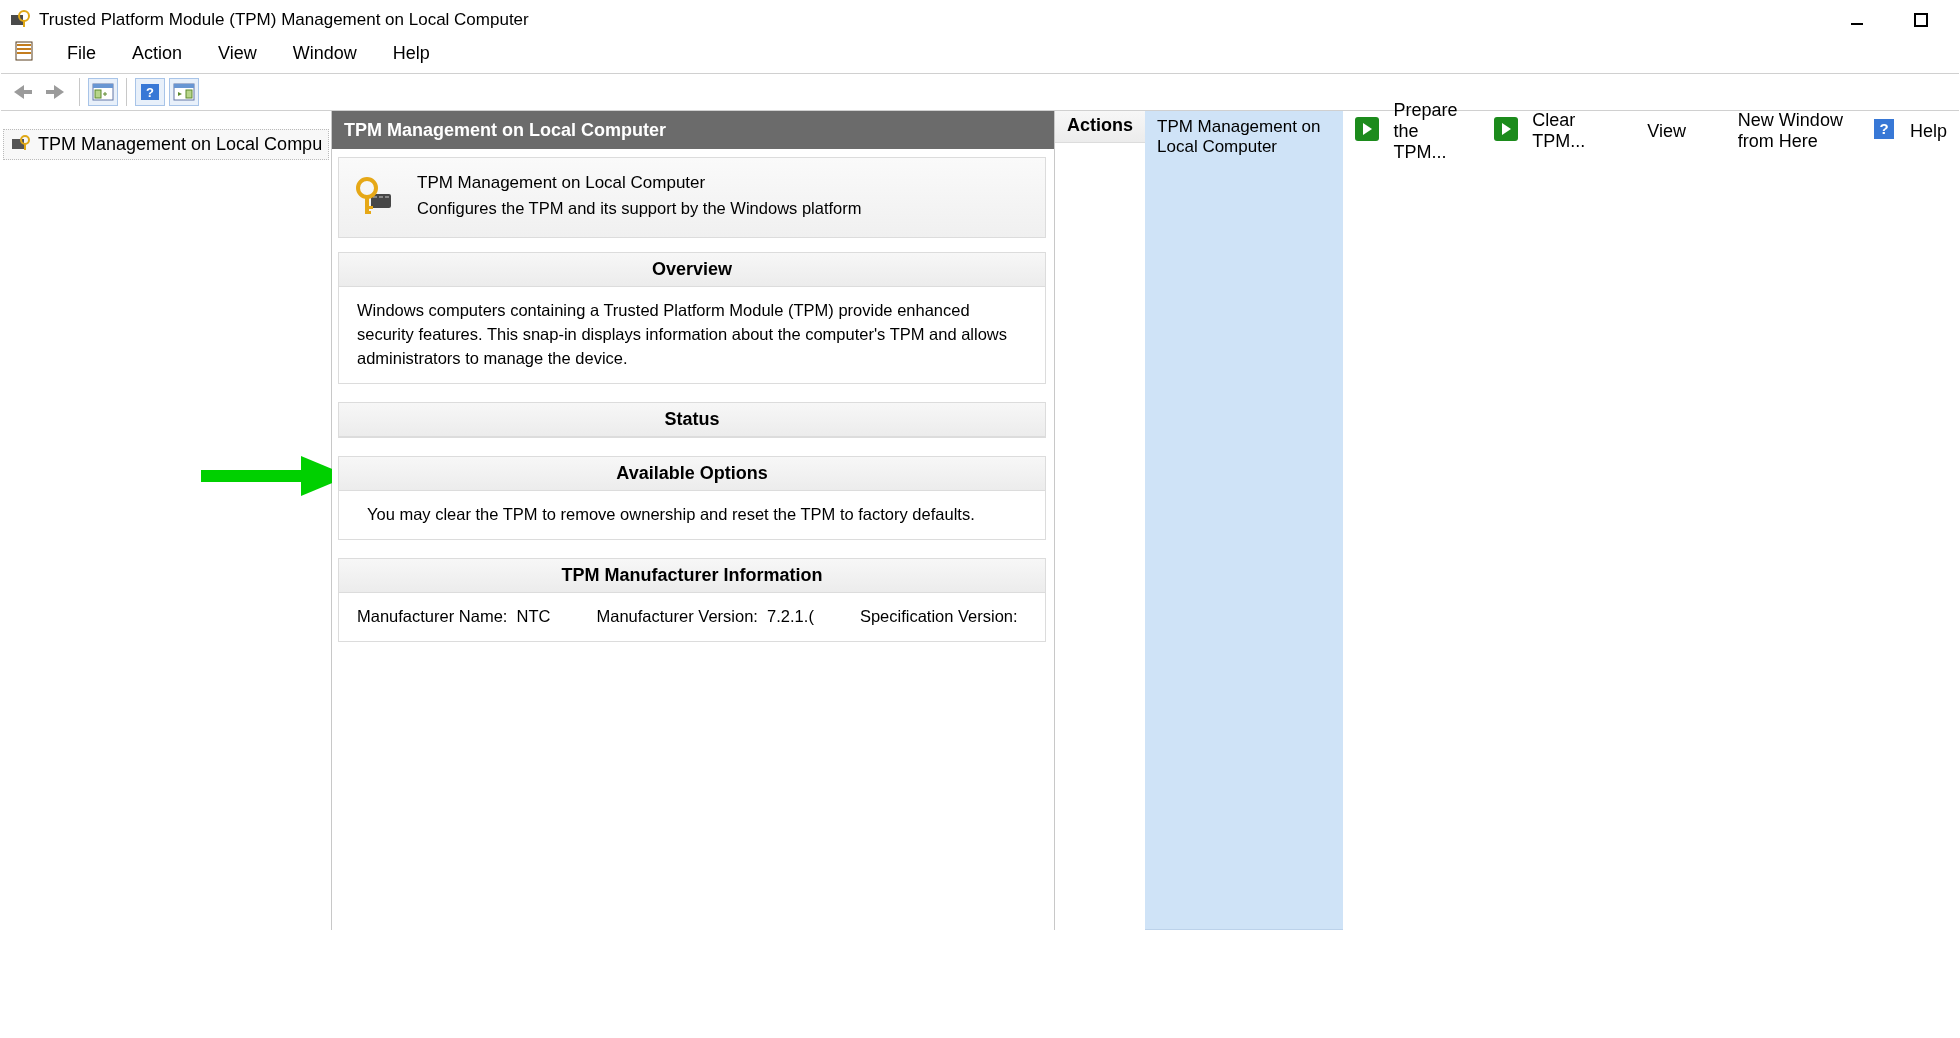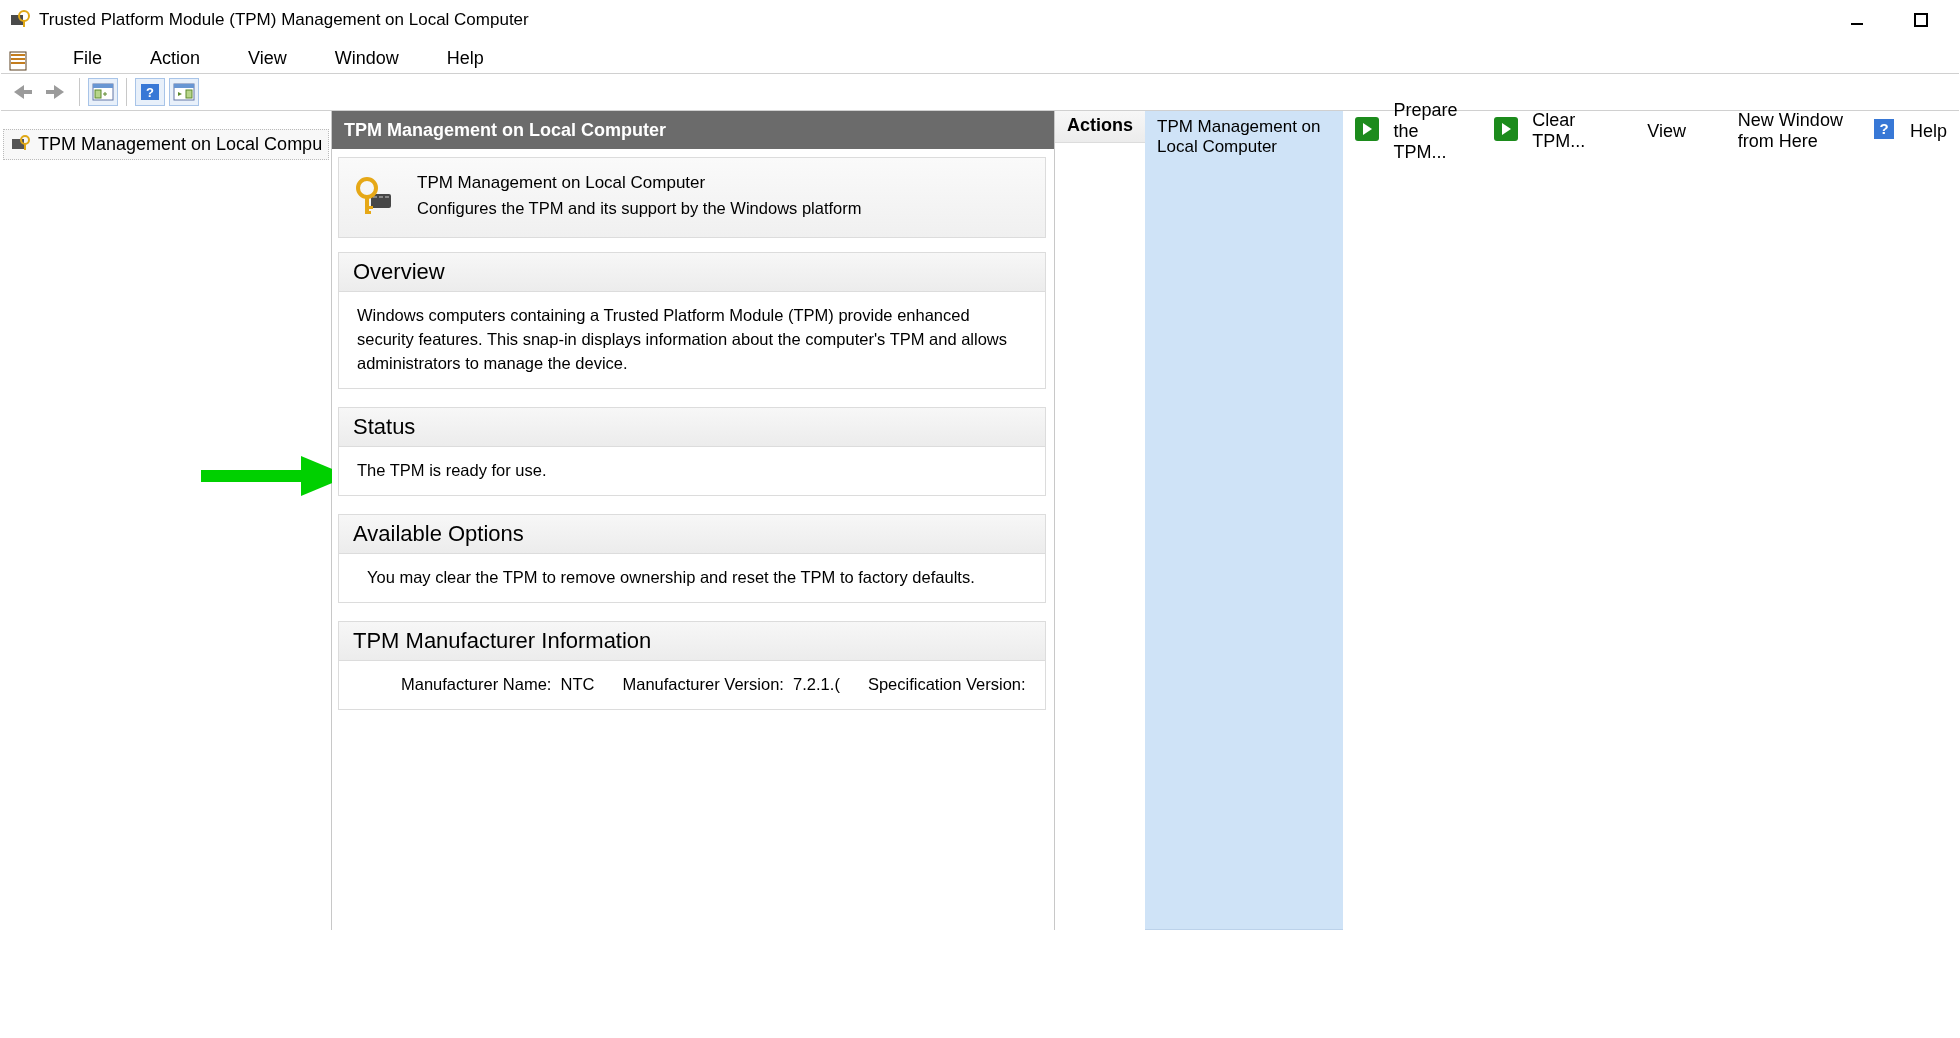--- a/index.html
+++ b/index.html
@@ -4,44 +4,44 @@
 <style>
   * { box-sizing: border-box; }
   html, body { margin:0; padding:0; font-family: "Segoe UI", Arial, sans-serif; font-size:15px; color:#000; background:#fff; }
   .window { width:1960px; height:931px; position:relative; display:flex; flex-direction:column; border:1px solid #fff; }
   
   .titlebar { height:38px; display:flex; align-items:center; padding:0 8px; }
   .titlebar .title { margin-left:8px; font-size:17px; }
   .titlebar .win-controls { margin-left:auto; display:flex; gap:36px; padding-right:16px; }
   .win-btn { width:28px; height:28px; display:flex; align-items:center; justify-content:center; }
   
-  .menubar { height:34px; display:flex; align-items:flex-end; padding:0 6px; gap:16px; }
+  .menubar { height:34px; display:flex; align-items:flex-start; padding:0 12px; gap:4px; }
   .menubar .mm-icon { width:24px; height:24px; margin-right:10px; }
   .menubar .menu-item { padding:4px 16px; font-size:18px; cursor:default; }
   
   .toolbar { height:38px; display:flex; align-items:center; border-top:1px solid #d0d0d0; border-bottom:1px solid #d0d0d0; padding:2px 6px; gap:4px; background:#fff;}
   .toolbar .sep { width:1px; height:28px; background:#c8c8c8; margin:0 4px;}
   .tbtn { width:30px; height:28px; display:flex; align-items:center; justify-content:center; }
   .tbtn svg { display:block; }
   
   .client { flex:1; display:flex; min-height:0; }
   .tree-pane { width:331px; border-right:1px solid #c8c8c8; background:#fff; padding:4px 0 0 0; }
   .tree-row { display:flex; align-items:center; gap:6px; padding:3px 6px; margin:14px 2px; border:1px solid transparent; }
   .tree-row.selected { background:#f8f8f8; border:1px dotted #bbb; }
   .tree-row .node-label { font-size:18px; white-space:nowrap; overflow:hidden; }
   .center-pane { flex:0 0 723px; width:723px; border-right:1px solid #c8c8c8; display:flex; flex-direction:column; background:#fff; overflow:hidden; position:relative;}
   .center-header { height:38px; background:#6b6b6b; color:#fff; font-weight:600; font-size:18px; display:flex; align-items:center; padding:0 12px; }
   .center-inner { padding:8px 8px 0 0; flex:1; overflow:hidden; }
   .intro-box { border:1px solid #dcdcdc; background:linear-gradient(#fafafa,#f0f0f0); display:flex; gap:18px; padding:14px 18px 14px 12px; margin:0 0 14px 6px;}
   .intro-text { font-size:16.5px; line-height:1.35; }
   .intro-title { font-size:17px; margin-bottom:2px; }
   .section { border:1px solid #dcdcdc; margin:0 0 18px 6px; }
-  .section-head { background:linear-gradient(#f7f7f7,#ececec); border-bottom:1px solid #dcdcdc; padding:6px 14px; font-weight:400; font-size:22px;}
+  .section-head { background:linear-gradient(#f7f7f7,#ececec); border-bottom:1px solid #dcdcdc; padding:6px 14px; font-weight:700; font-size:18px;text-align:center;}
   .section-body { padding:12px 18px; font-size:16.5px; line-height:1.45; }
-  .tmi-row { display:flex; gap:28px; white-space:nowrap; overflow:hidden;margin-left:44px;}
+  .tmi-row { display:flex; gap:46px; white-space:nowrap; overflow:hidden;}
   .actions-pane { flex:1; background:#fff; display:flex; flex-direction:row; }
   .actions-header { height:32px; border-bottom:1px solid #dcdcdc; background:linear-gradient(#f7f7f7,#ececec); font-weight:600; font-size:18px; padding:4px 12px;}
   .actions-sub { background:#cfe3f7; padding:6px 12px; font-size:17px; border-bottom:1px solid #bcd2ea;}
   .action-row { display:flex; align-items:center; gap:14px; height:40px; padding:0 12px; font-size:18px; cursor:default;}
   .action-row .spacer-icon { width:24px; height:24px; }
   .arrow-annot { position:absolute; left:200px; top:455px; pointer-events:none;}
 </style>
 </head>
 <body>
 
@@ -168,21 +168,20 @@
           </div>
         </div>
 
         <div class="section">
           <div class="section-head">Overview</div>
           <div class="section-body">Windows computers containing a Trusted Platform Module (TPM) provide enhanced security features. This snap-in displays information about the computer's TPM and allows administrators to manage the device.</div>
         </div>
 
         <div class="section">
           <div class="section-head">Status</div>
-          <div class="section-body">The TPM is ready for use.</div>
         </div>
 
         <div class="section">
           <div class="section-head">Available Options</div>
           <div class="section-body" style="padding-left:28px;">You may clear the TPM to remove ownership and reset the TPM to factory defaults.</div>
         </div>
 
         <div class="section">
           <div class="section-head">TPM Manufacturer Information</div>
           <div class="section-body">

